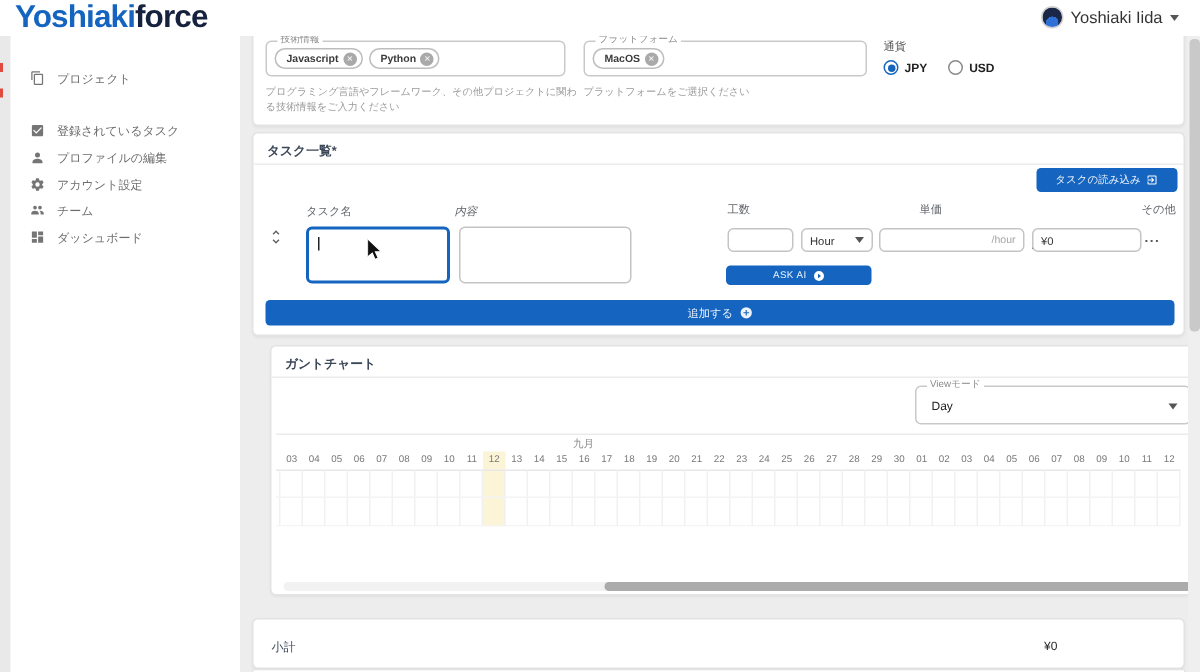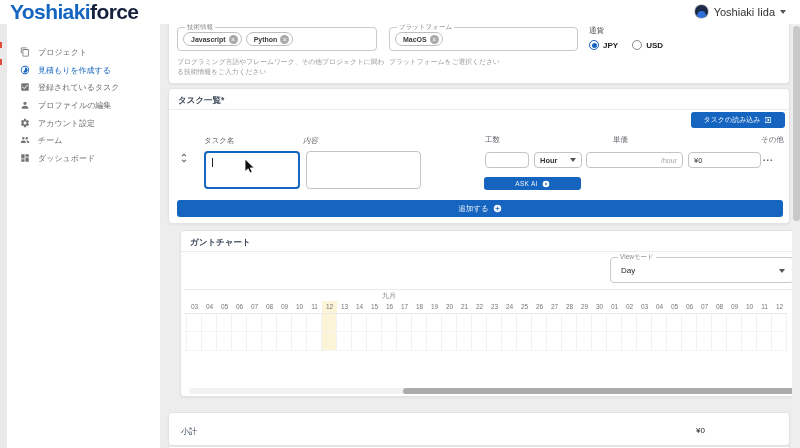--- a/index.html
+++ b/index.html
@@ -111,28 +111,20 @@
 
   <div class="sidebar">
     <div class="menu-item" style="top:44px">
       <span class="mi-icon">
         <svg viewBox="0 0 24 24" fill="currentColor">
             <path d="M16 1H4a2 2 0 0 0-2 2v12h2V3h12V1zm3 4H8a2 2 0 0 0-2 2v14a2 2 0 0 0 2 2h11a2 2 0 0 0 2-2V7a2 2 0 0 0-2-2zm0 16H8V7h11v14z"></path>
           </svg>
       </span>
       <span class="mi-label">プロジェクト</span>
     </div>
-    <div class="menu-item active" style="top:62px">
-      <span class="mi-icon">
-        <svg viewBox="0 0 24 24" fill="currentColor">
-            <path d="M16.24 7.76A5.97 5.97 0 0 0 12 6v6l-4.24 4.24a6 6 0 1 0 8.48-8.48zM12 2a10 10 0 1 0 0 20 10 10 0 0 0 0-20zm0 18a8 8 0 1 1 0-16 8 8 0 0 1 0 16z"></path>
-          </svg>
-      </span>
-      <span class="mi-label">見積もりを作成する</span>
-    </div>
     <div class="menu-item" style="top:79px">
       <span class="mi-icon">
         <svg viewBox="0 0 24 24" fill="currentColor">
             <path d="M19 3H5a2 2 0 0 0-2 2v14a2 2 0 0 0 2 2h14a2 2 0 0 0 2-2V5a2 2 0 0 0-2-2zm-9 14-5-5 1.4-1.4L10 14.2l7.6-7.6L19 8l-9 9z"></path>
           </svg>
       </span>
       <span class="mi-label">登録されているタスク</span>
     </div>
     <div class="menu-item" style="top:97px">
       <span class="mi-icon">
@@ -245,21 +237,21 @@
           <path d="M12 5.83 15.17 9l1.41-1.41L12 3 7.41 7.59 8.83 9 12 5.83zm0 12.34L8.83 15l-1.41 1.41L12 21l4.59-4.59L15.17 15 12 18.17z"></path>
         </svg>
     </div>
 
     <div class="ta focused" style="left:35px; top:62px; width:96px; height:38px;">
       <span class="text-caret"></span>
     </div>
     <div class="ta" style="left:137px; top:62px; width:115px; height:38px;"></div>
 
     <div class="inp" style="left:316px; top:63px; width:44px;"></div>
-    <div class="inp sel" style="left:365px; top:63px; width:48px;font-weight:bold;">
+    <div class="inp sel" style="left:365px; top:63px; width:48px;">
       <span>Hour</span>
       <span class="scaret"></span>
     </div>
     <div class="inp ph" style="left:417px; top:63px; width:97px;">
       <span>/hour</span>
     </div>
     <div class="inp" style="left:519px; top:63px; width:73px;">
       <span>¥0</span>
     </div>
     <div class="other-btn">...</div>

